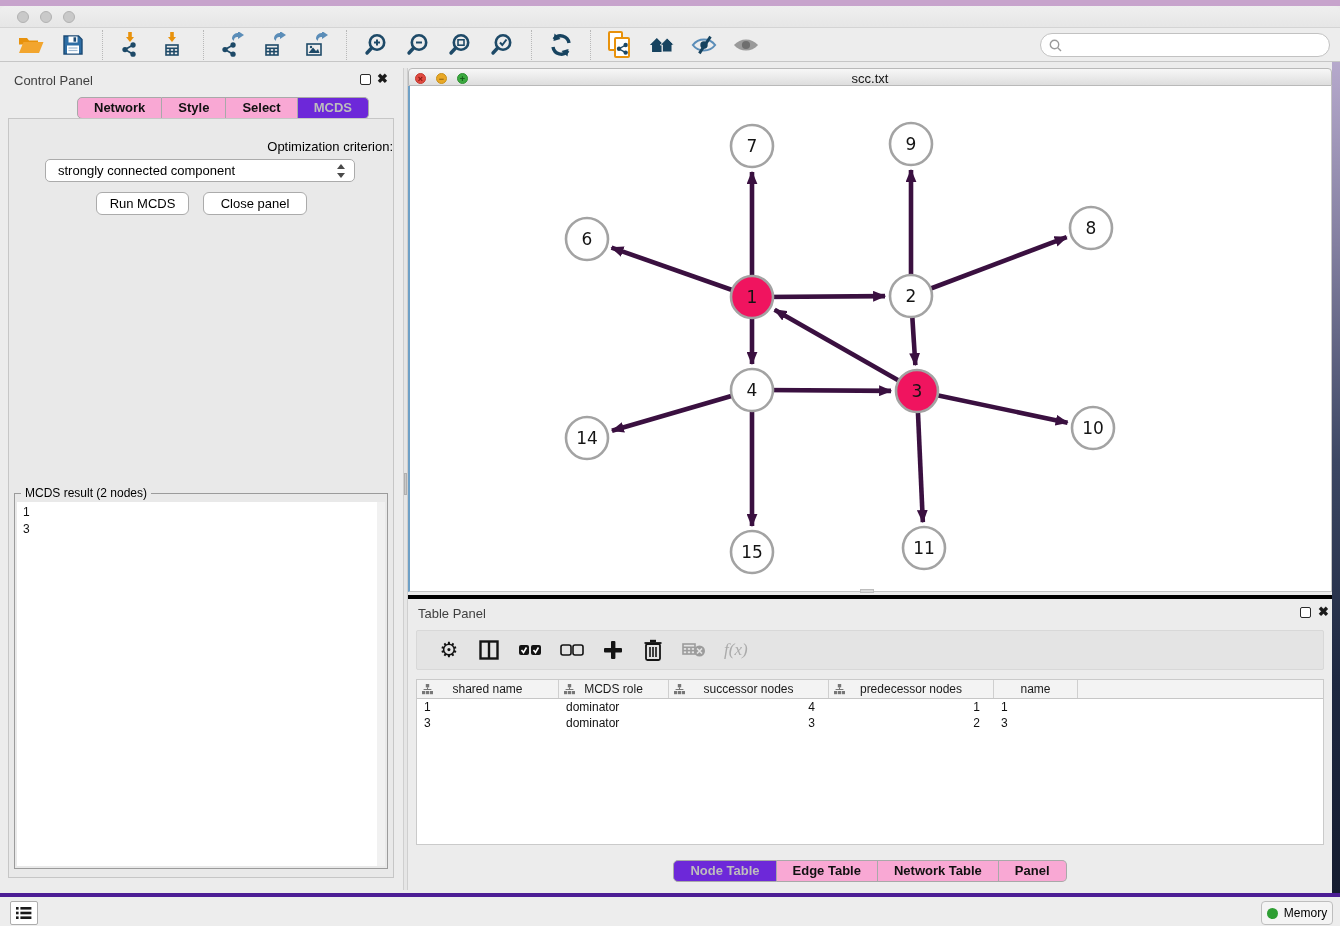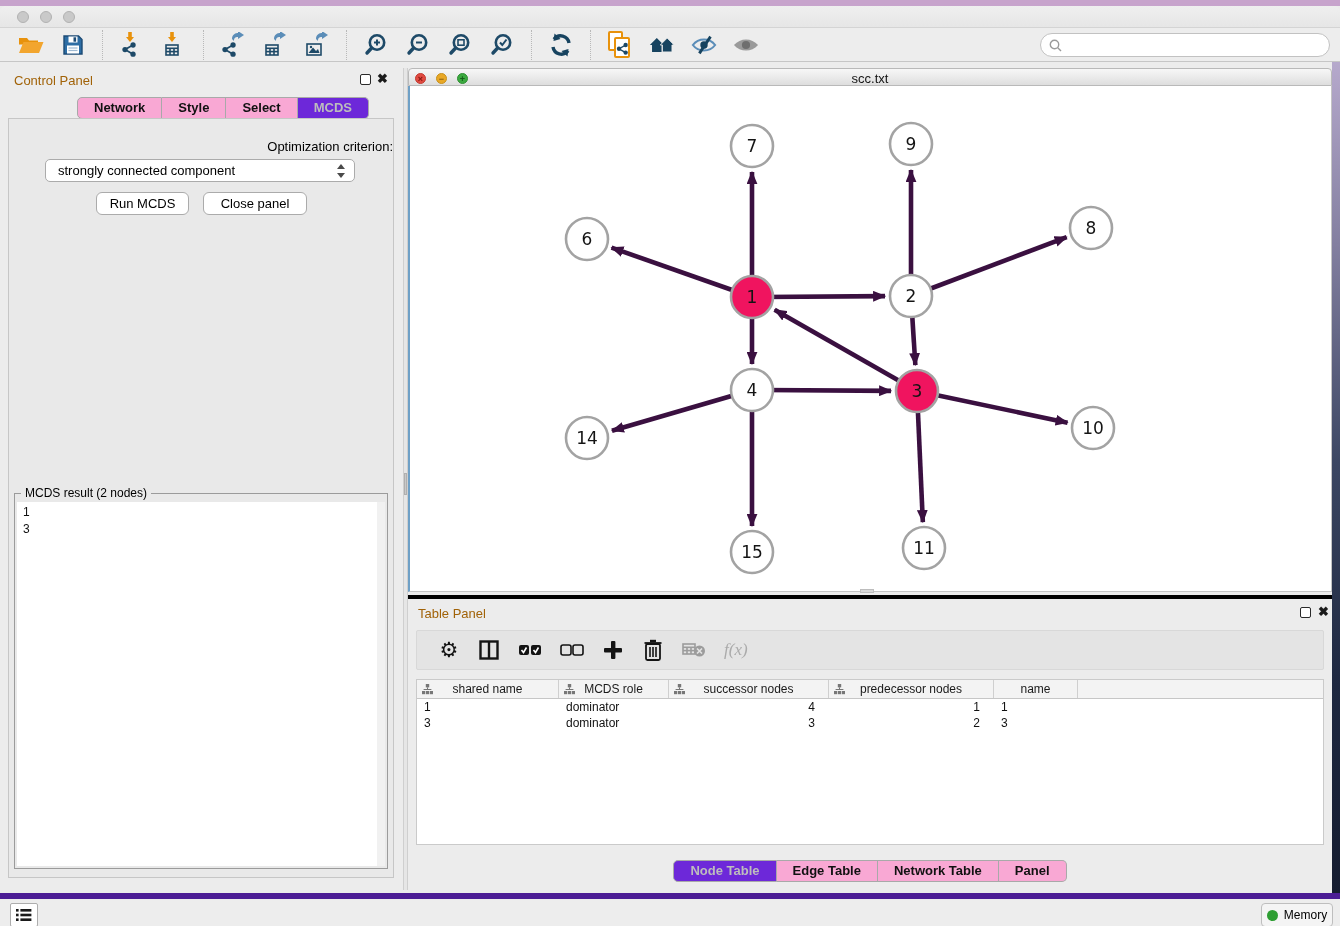--- a/index.html
+++ b/index.html
@@ -22,21 +22,21 @@
     border-bottom:1px solid #C6C6C6; display:flex; align-items:center; padding-left:10px; }
   .tb-item { width:26px; height:26px; margin:0 8px; display:flex; align-items:center; justify-content:center; }
   .tb-sep { width:0; height:30px; border-left:1px dotted #B9B9B9; margin:0 8px; }
   .search-wrap { position:absolute; left:1040px; top:33px; width:290px; height:24px;
     background:#FFF; border:1px solid #C2C2C2; border-radius:12px; display:flex; align-items:center; padding-left:8px; }
   .search-input { border:none; outline:none; background:transparent; font-size:12px; width:250px; margin-left:5px; }
 
   
   .control-panel { left:0; top:68px; width:403px; height:822px; background:#ECECEC; }
   .panel-head { position:relative; height:26px; }
-  .panel-title { position:absolute; left:14px; top:5px; font-size:13px; color:#a16207; }
+  .panel-title { position:absolute; left:14px; top:5px; font-size:13px; color:#404040; }
   .float-btn { position:absolute; top:6px; width:11px; height:11px; border:1.5px solid #2A2A2A; border-radius:2px; background:#FFF; }
   .close-btn { position:absolute; top:3px; font-size:13px; font-weight:bold; color:#1A1A1A; }
 
   .seg-tabs { display:flex; }
   .seg-tab { height:22px; line-height:20px; padding:0 16px; background:#f9a8d4; border:1px solid #A9A9A9;
     border-left:none; font-size:13px; font-weight:600; color:#111; }
   .seg-tab:first-child { border-left:1px solid #A9A9A9; border-radius:5px 0 0 5px; }
   .seg-tab:last-child { border-radius:0 5px 5px 0; }
   .seg-tab.sel { background:#6d28d9; color:#BDBDBD; }
   .cp-tabs { position:absolute; left:77px; top:29px; }
@@ -83,21 +83,21 @@
   .node-table { position:absolute; left:8px; top:80px; width:908px; height:166px; background:#FFF; border:1px solid #CACACA; }
   .nt-head { display:flex; height:19px; background:#F3F3F3; border-bottom:1px solid #C6C6C6; }
   .nt-hcell { position:relative; border-right:1px solid #CFCFCF; font-size:12px; color:#1A1A1A;
     display:flex; align-items:center; justify-content:center; }
   .nt-hicon { position:absolute; left:5px; top:4px; }
   .nt-row { display:flex; height:16px; font-size:12px; color:#111; }
   .nt-cell { padding:1px 14px 0 7px; overflow:hidden; white-space:nowrap; }
   .tp-tabs-wrap { position:absolute; left:0; top:261px; width:100%; display:flex; justify-content:center; }
 
   
-  .status-bar { left:0; top:893px; width:1340px; height:33px; background:#EDEDED; border-top:6px solid #4c1d95; }
+  .status-bar { left:0; top:893px; width:1340px; height:33px; background:#EDEDED; border-top:4px solid #4c1d95; }
   .list-btn { position:absolute; left:10px; top:4px; width:28px; height:24px; background:#FFF;
     border:1px solid #ADADAD; border-radius:2px; display:flex; align-items:center; justify-content:center; }
   .memory-btn { position:absolute; right:7px; top:4px; width:72px; height:24px; background:#F4F4F4;
     border:1px solid #BEBEBE; border-radius:4px; display:flex; align-items:center; justify-content:center; font-size:12px; color:#000; }
   .mem-dot { width:11px; height:11px; border-radius:50%; background:#2E9E33; margin-right:6px; }
 
   
   .wall-right { left:1332px; top:62px; width:8px; height:831px;
     background:linear-gradient(#B6A9CC, #837FA0 22%, #3C4763 48%, #1E2840 75%, #151C30); }
 </style>

